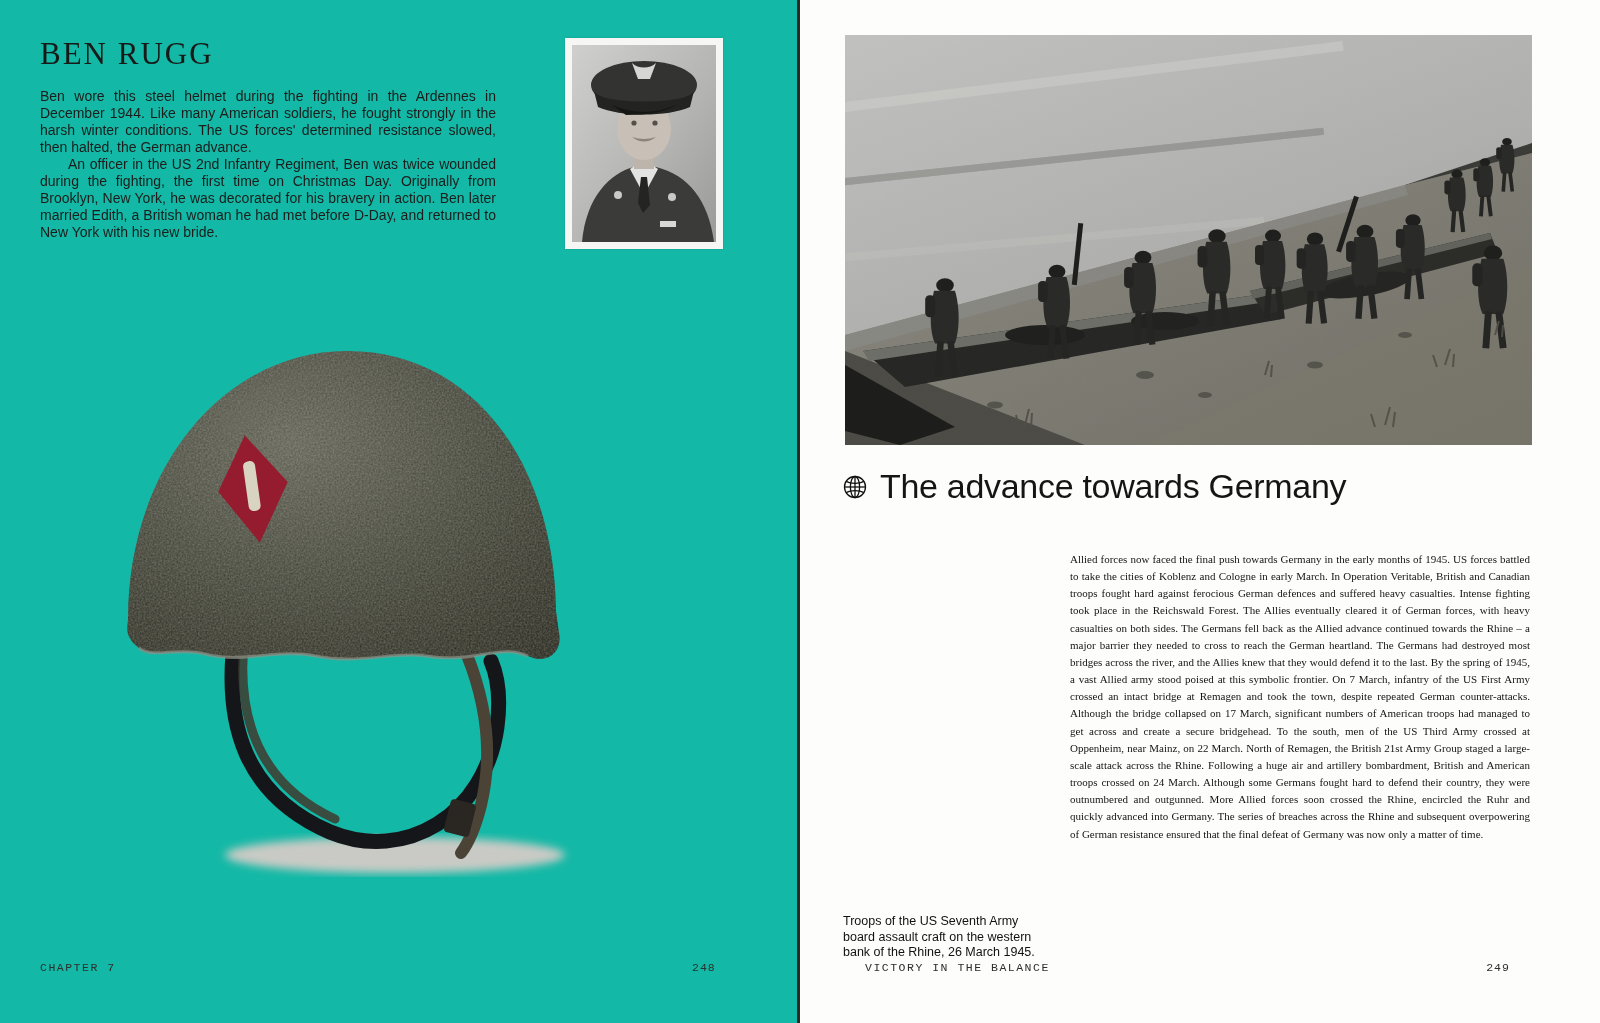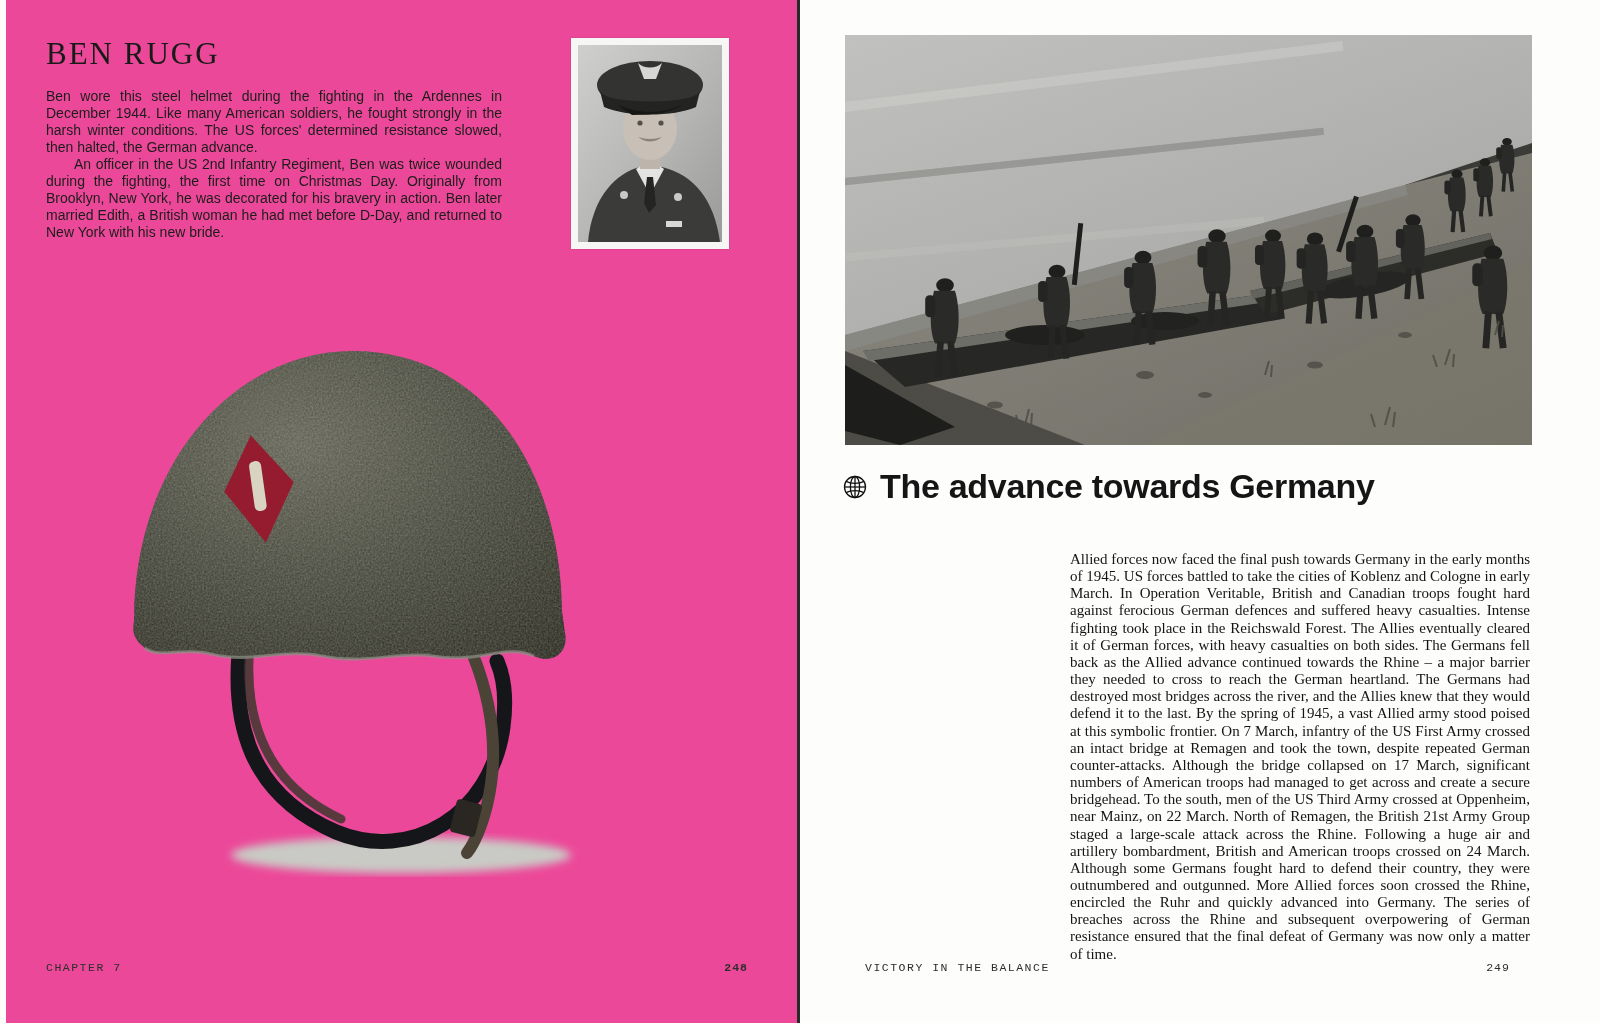--- a/index.html
+++ b/index.html
@@ -1,21 +1,21 @@
 <!DOCTYPE html>
 <html><head>
 <meta charset="utf-8">
 <style>
   html,body{margin:0;padding:0;}
   body{
     width:1600px;height:1023px;overflow:hidden;position:relative;
     font-family:"Liberation Sans",sans-serif;color:#1a1a1a;background:#fdfdfc;
   }
   .spread{position:absolute;inset:0;}
-  .page-left{position:absolute;left:0;top:0;width:797px;height:1023px;background:#ec4899;margin-left:6px;}
+  .page-left{position:absolute;left:0;top:0;width:797px;height:1023px;background:#14b8a6;}
   .gutter{position:absolute;left:797px;top:0;width:3px;height:1023px;background:#272b27;}
   .page-right{position:absolute;left:800px;top:0;width:800px;height:1023px;background:#fdfdfc;}
 
   
   .profile-title{
     position:absolute;left:40px;top:36px;
     font-family:"Liberation Serif",serif;font-size:31px;font-weight:400;
     letter-spacing:2px;color:#181a18;
   }
   .profile-text{
@@ -32,40 +32,40 @@
   .portrait svg{position:absolute;left:7px;top:7px;}
 
   .helmet-figure{position:absolute;left:95px;top:335px;width:530px;height:565px;}
 
   .folio{
     position:absolute;top:961px;
     font-family:"Liberation Mono","DejaVu Sans Mono",monospace;
     font-size:11.5px;letter-spacing:1.5px;color:#2d2f2c;white-space:nowrap;
   }
   .folio-chapter{left:40px;}
-  .folio-left-num{left:692px;width:50px;text-align:right;letter-spacing:1px;font-weight:bold;}
+  .folio-left-num{left:692px;width:50px;text-align:left;letter-spacing:1px;}
   .folio-section{left:865px;}
   .folio-right-num{left:1468px;width:60px;text-align:center;letter-spacing:1px;}
 
   
   .troops-figure{position:absolute;left:845px;top:35px;width:687px;height:410px;overflow:hidden;background:#a9a9a7;}
 
   .section-heading{
     position:absolute;left:843px;top:468px;display:flex;align-items:flex-start;
   }
   .globe{flex:0 0 auto;margin-top:7px;margin-right:13px;}
   .section-heading-text{
     font-family:"Liberation Sans",sans-serif;font-size:34px;line-height:37px;
-    letter-spacing:-0.3px;color:#151515;font-weight:700;
+    letter-spacing:-0.3px;color:#151515;font-weight:400;
   }
 
   .section-body{
     position:absolute;left:1070px;top:551px;width:460px;
     font-family:"Liberation Serif","DejaVu Serif",serif;
-    font-size:15px;line-height:17.15px;text-align:justify;color:#141414;
+    font-size:11px;line-height:17.15px;text-align:justify;color:#141414;
   }
 
   .photo-caption{
     position:absolute;left:843px;top:914px;width:210px;
     font-size:12.5px;line-height:15.5px;color:#121212;
   }
 </style>
 </head>
 <body>
 
@@ -266,17 +266,18 @@
         <path d="M3 17.6 C8 15 16 15 21 17.6"></path>
       </g>
     </svg>
     <div class="section-heading-text">
       <div>The advance towards Germany</div>
     </div>
   </div>
 
   <div class="section-body">Allied forces now faced the final push towards Germany in the early months of 1945. US forces battled to take the cities of Koblenz and Cologne in early March. In Operation Veritable, British and Canadian troops fought hard against ferocious German defences and suffered heavy casualties. Intense fighting took place in the Reichswald Forest. The Allies eventually cleared it of German forces, with heavy casualties on both sides. The Germans fell back as the Allied advance continued towards the Rhine – a major barrier they needed to cross to reach the German heartland. The Germans had destroyed most bridges across the river, and the Allies knew that they would defend it to the last. By the spring of 1945, a vast Allied army stood poised at this symbolic frontier. On 7 March, infantry of the US First Army crossed an intact bridge at Remagen and took the town, despite repeated German counter-attacks. Although the bridge collapsed on 17 March, significant numbers of American troops had managed to get across and create a secure bridgehead. To the south, men of the US Third Army crossed at Oppenheim, near Mainz, on 22 March. North of Remagen, the British 21st Army Group staged a large-scale attack across the Rhine. Following a huge air and artillery bombardment, British and American troops crossed on 24 March. Although some Germans fought hard to defend their country, they were outnumbered and outgunned. More Allied forces soon crossed the Rhine, encircled the Ruhr and quickly advanced into Germany. The series of breaches across the Rhine and subsequent overpowering of German resistance ensured that the final defeat of Germany was now only a matter of time.</div>
 
+  <div class="photo-caption">Troops of the US Seventh Army board assault craft on the western bank of the Rhine, 26 March 1945.</div>
 
   <div class="folio folio-section">VICTORY IN THE BALANCE</div>
   <div class="folio folio-right-num">249</div>
 
 </div>
 
 </body></html>

